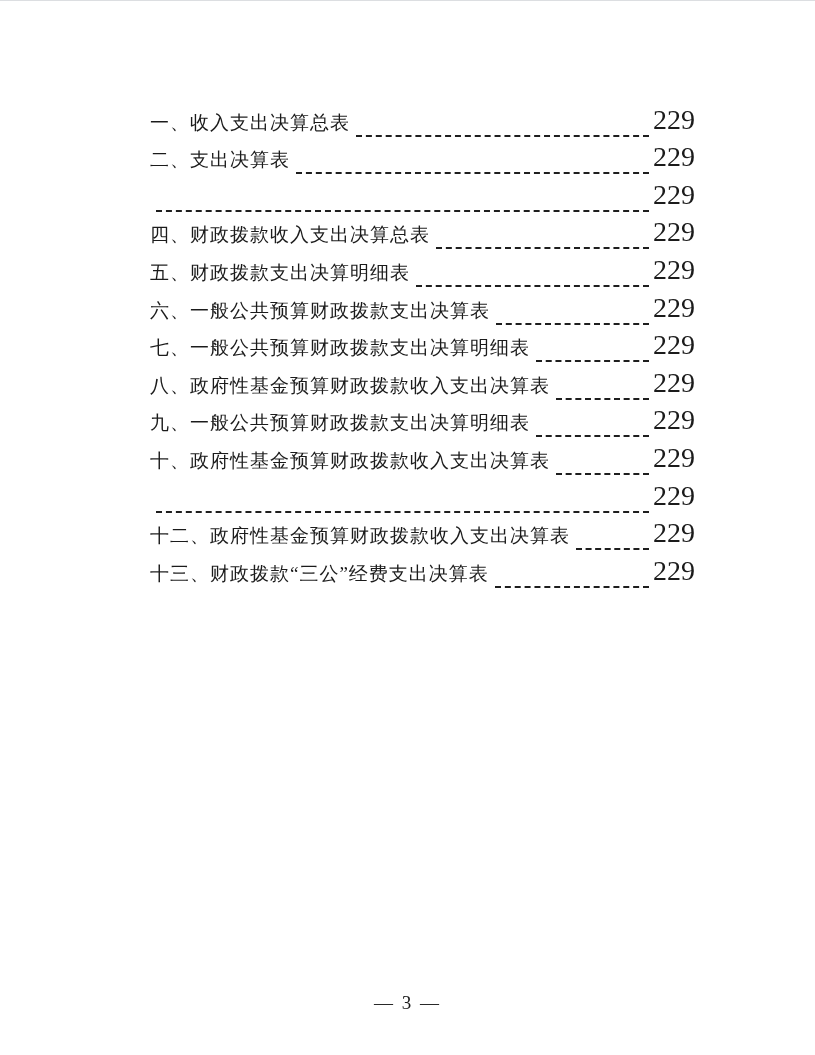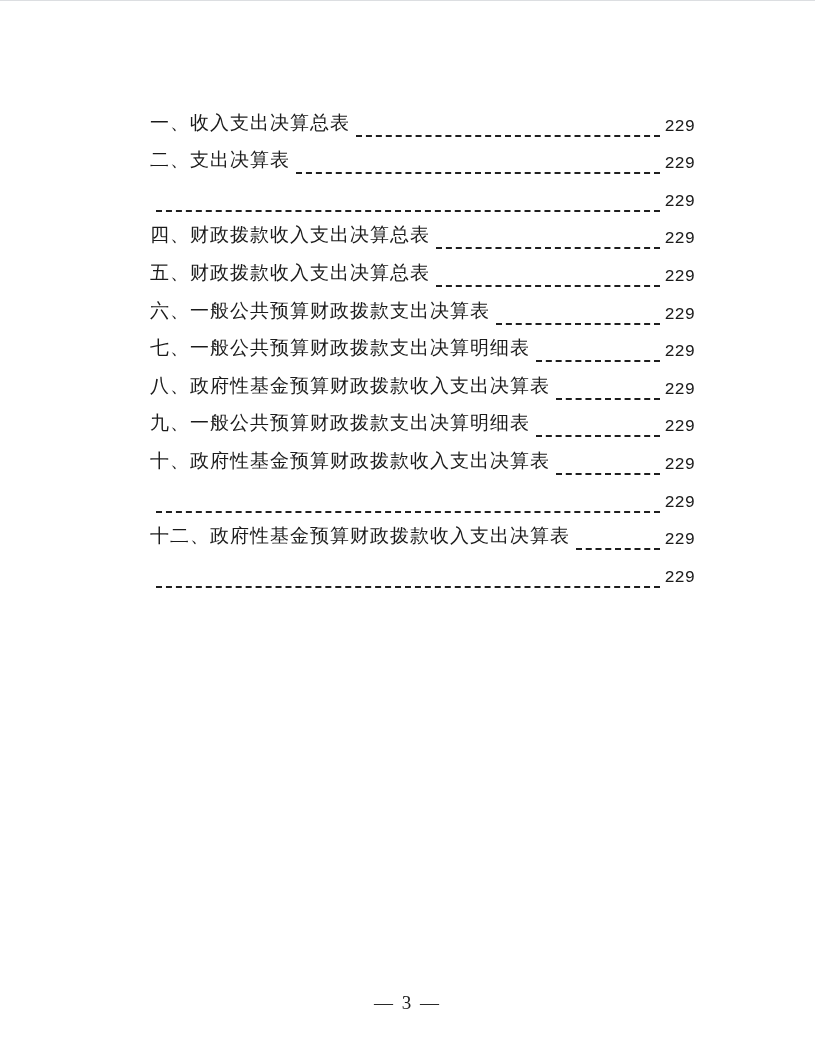--- a/index.html
+++ b/index.html
@@ -42,22 +42,21 @@
   .toc-leader {
     flex: 1 1 auto;
     min-width: 18px;
     height: 0;
     border-bottom: 2px dashed #1e1e1e;
     margin: 0 4px 0 6px;
     transform: translateY(1px);
   }
   .toc-page {
     flex: 0 0 auto;
-    font-size: 17px;
-    font-family: Liberation Mono, monospace;
+    font-size: 28px;
   }
   .footer {
     position: absolute;
     top: 992px;
     left: 0;
     width: 100%;
     text-align: center;
   }
   .footer-page-number {
     font-size: 19px;
@@ -88,21 +87,21 @@
     <span class="toc-page">229</span>
   </div>
 
   <div class="toc-row">
     <span class="toc-label">四、财政拨款收入支出决算总表</span>
     <span class="toc-leader"></span>
     <span class="toc-page">229</span>
   </div>
 
   <div class="toc-row">
-    <span class="toc-label">五、财政拨款收入支出决算总表</span>
+    <span class="toc-label">五、财政拨款支出决算明细表</span>
     <span class="toc-leader"></span>
     <span class="toc-page">229</span>
   </div>
 
   <div class="toc-row">
     <span class="toc-label">六、一般公共预算财政拨款支出决算表</span>
     <span class="toc-leader"></span>
     <span class="toc-page">229</span>
   </div>
 
@@ -135,20 +134,21 @@
     <span class="toc-page">229</span>
   </div>
 
   <div class="toc-row">
     <span class="toc-label">十二、政府性基金预算财政拨款收入支出决算表</span>
     <span class="toc-leader"></span>
     <span class="toc-page">229</span>
   </div>
 
   <div class="toc-row">
+    <span class="toc-label">十三、财政拨款“三公”经费支出决算表</span>
     <span class="toc-leader"></span>
     <span class="toc-page">229</span>
   </div>
 </div>
 
 <div class="footer">
   <span class="footer-page-number">— 3 —</span>
 </div>
 
 </body></html>

